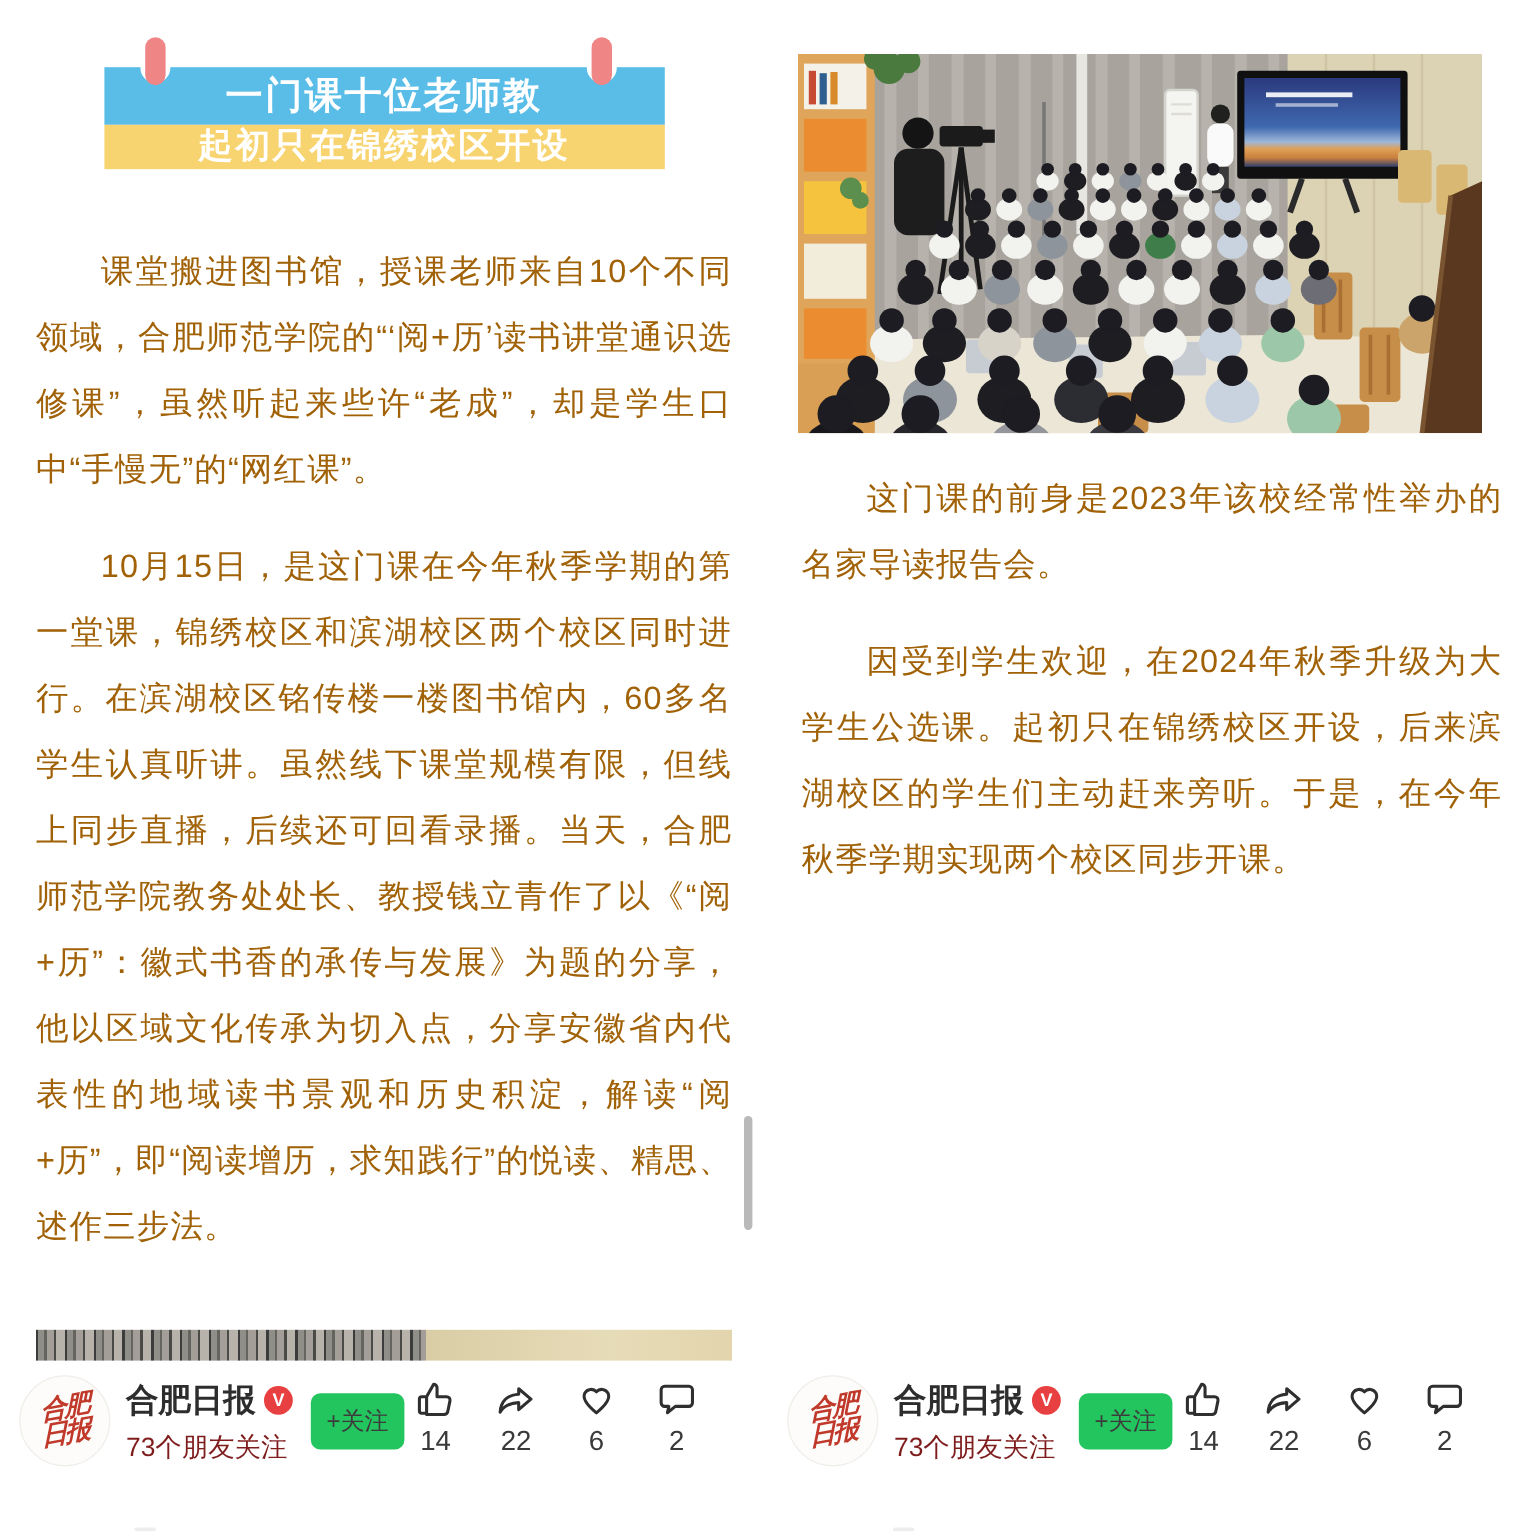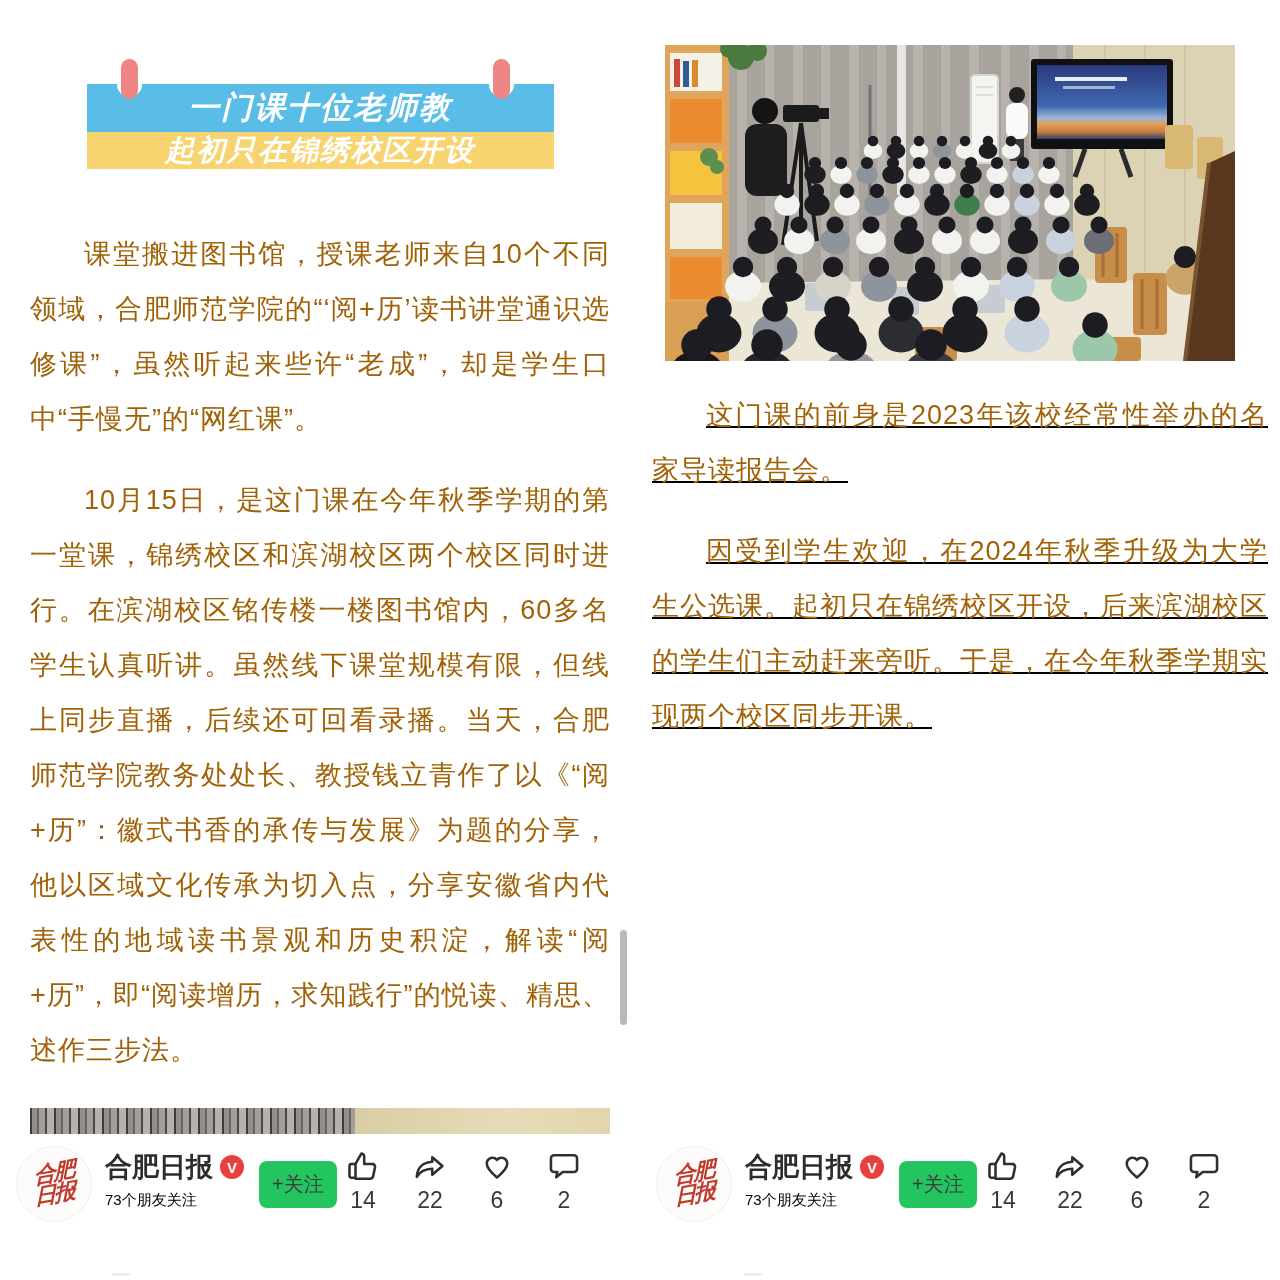--- a/index.html
+++ b/index.html
@@ -4,61 +4,61 @@
 <style>
   html,body{margin:0;padding:0;}
   body{width:1280px;height:1280px;background:#ffffff;font-family:"Liberation Sans","DejaVu Sans",sans-serif;}
   .page{position:relative;width:1280px;height:1280px;background:#fff;overflow:hidden;}
   .topline{position:absolute;top:50px;left:0;width:1280px;height:1px;background:#f3f3f3;}
   .col{position:absolute;top:0;width:640px;height:1280px;background:#fff;}
   .col-left{left:0;}
   .col-right{left:640px;}
 
   
-  .banner{position:relative;width:467px;margin:84px auto 0 auto;font-style:italic;}
+  .banner{position:relative;width:467px;margin:56px auto 0 auto;}
   .band{color:#fff;font-weight:bold;text-align:center;letter-spacing:2px;}
   .band-blue{background:#59bde8;height:48px;line-height:48px;font-size:31px;}
   .band-yellow{background:#f7d470;height:37px;line-height:37px;font-size:29px;}
   .notch{position:absolute;top:-12px;width:25px;height:25px;border-radius:50%;background:#fff;z-index:2;}
   .notch-l{left:30px;}
   .notch-r{right:40px;}
   .pin{position:absolute;top:-25px;width:17px;height:40px;border-radius:9px;background:#ef8585;z-index:3;}
   .pin-l{left:34px;}
   .pin-r{right:44px;}
 
   
   .article{margin:0 30px;}
   .col-left .article{margin-top:58px;}
   .col-right .article{margin-top:30px;}
   .para{font-size:27px;line-height:55px;color:#a16207;text-align:justify;text-indent:2em;letter-spacing:1px;margin:0;}
   .para + .para{margin-top:26px;}
 
   
   .photo-wrap{position:absolute;top:45px;left:25px;width:570px;height:316px;overflow:hidden;background:#e9e2cf;}
   .photo-wrap svg{display:block;}
-  .col-right .article{position:absolute;top:388px;left:0;right:0;margin:0 12px;text-decoration:underline;}
+  .col-right .article{position:absolute;top:388px;left:0;right:0;margin:0 28px;}
 
   
   .photo-strip{position:absolute;top:1108px;left:30px;width:580px;height:26px;display:flex;overflow:hidden;}
   .strip-books{width:56%;height:100%;
     background:repeating-linear-gradient(90deg,#3c3c3c 0 2px,#908e89 2px 7px,#65645f 7px 9px,#a39f98 9px 15px,#4a4a47 15px 17px,#b7b3ab 17px 24px);}
   .strip-wall{width:44%;height:100%;background:linear-gradient(90deg,#d9cda5,#e7dcb8 60%,#e2d5ad);}
 
   
   .scrollbar-thumb{position:absolute;top:930px;right:13px;width:7px;height:95px;border-radius:4px;background:#b9b9b9;}
 
   
   .post-footer{position:absolute;top:1140px;left:0;width:640px;height:120px;background:#fff;display:flex;align-items:flex-start;padding:6px 14px 0 16px;box-sizing:border-box;}
   .avatar{flex:0 0 auto;width:74px;height:74px;border-radius:50%;background:#fdfcfa;border:1px solid #f0eee9;display:flex;align-items:center;justify-content:center;overflow:hidden;}
   .avatar-cal{display:block;width:58px;text-align:center;color:#c0392b;font-family:"Liberation Serif","DejaVu Serif",serif;font-weight:bold;font-style:italic;font-size:22px;line-height:0.95;letter-spacing:-2px;transform:rotate(-10deg) skewX(-8deg);}
   .acct{margin-left:13px;margin-top:3px;min-width:0;}
   .acct-row{display:flex;align-items:center;gap:7px;}
   .acct-name{font-size:27px;font-weight:bold;color:#2d2d2d;white-space:nowrap;}
   .vbadge{width:24px;height:24px;border-radius:50%;background:#e84040;color:#fff;font-size:15px;font-weight:bold;display:flex;align-items:center;justify-content:center;flex:0 0 auto;}
-  .acct-sub{margin-top:6px;font-size:15px;color:#000000;white-space:nowrap;}
+  .acct-sub{margin-top:6px;font-size:22px;color:#7f1d1d;white-space:nowrap;}
   .follow-btn{flex:0 0 auto;margin-left:15px;margin-top:15px;background:#22c55e;border:none;border-radius:8px;padding:10px 13px;font-size:20px;color:#3c3c3c;font-family:inherit;white-space:nowrap;}
   .actions{margin-left:auto;display:flex;gap:31px;padding-right:44px;margin-top:2px;}
   .action{display:flex;flex-direction:column;align-items:center;gap:3px;}
   .action svg{display:block;}
   .action .cnt{font-size:23px;color:#3a3a3a;}
 
   
   .bottom-hints{position:absolute;bottom:4px;left:0;width:1280px;height:3px;}
   .bottom-hints span{position:absolute;top:0;width:18px;height:3px;background:#eeeeee;border-radius:2px;}
 </style>

